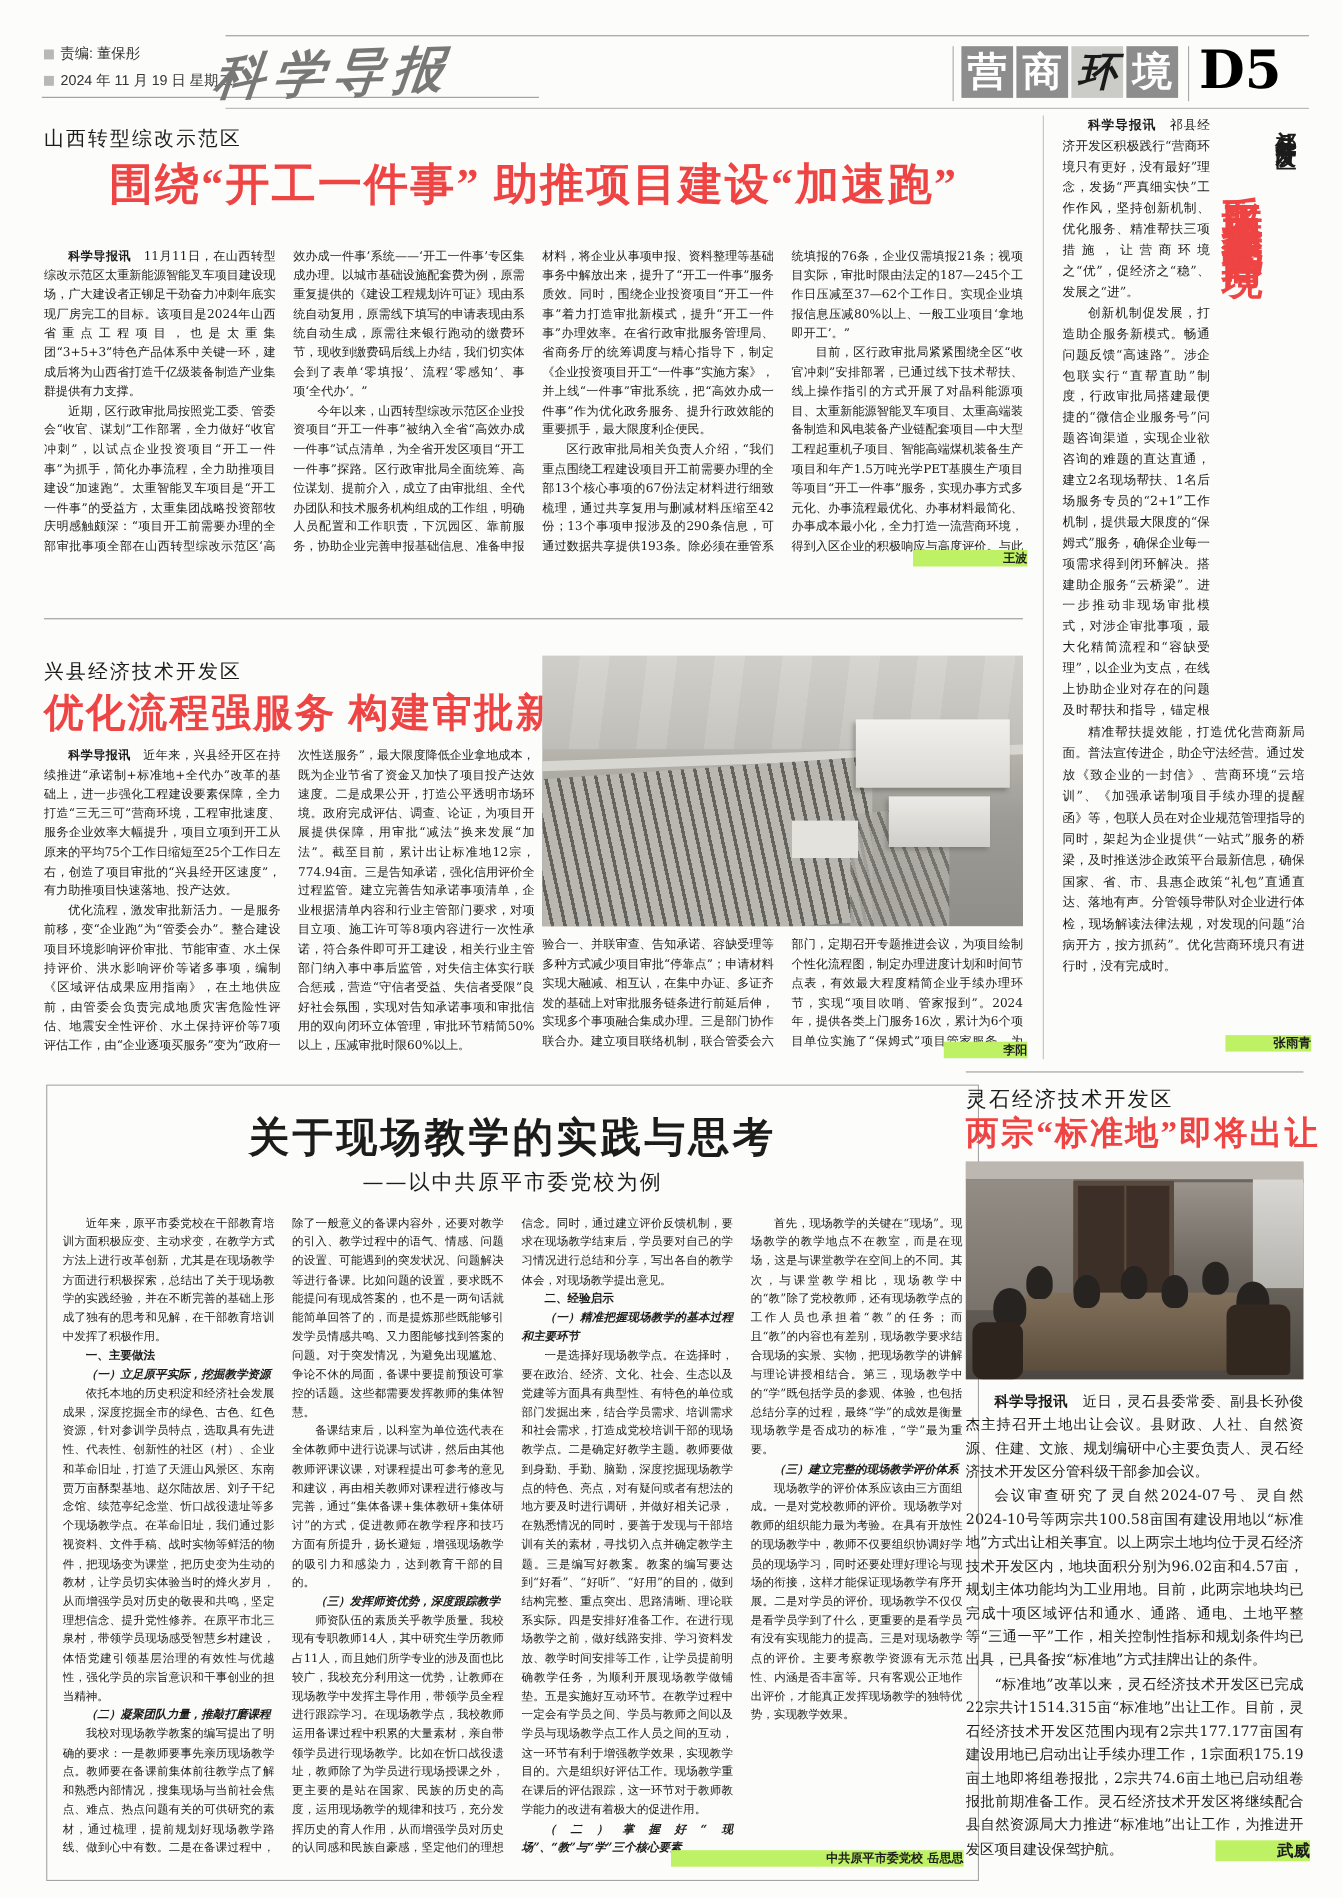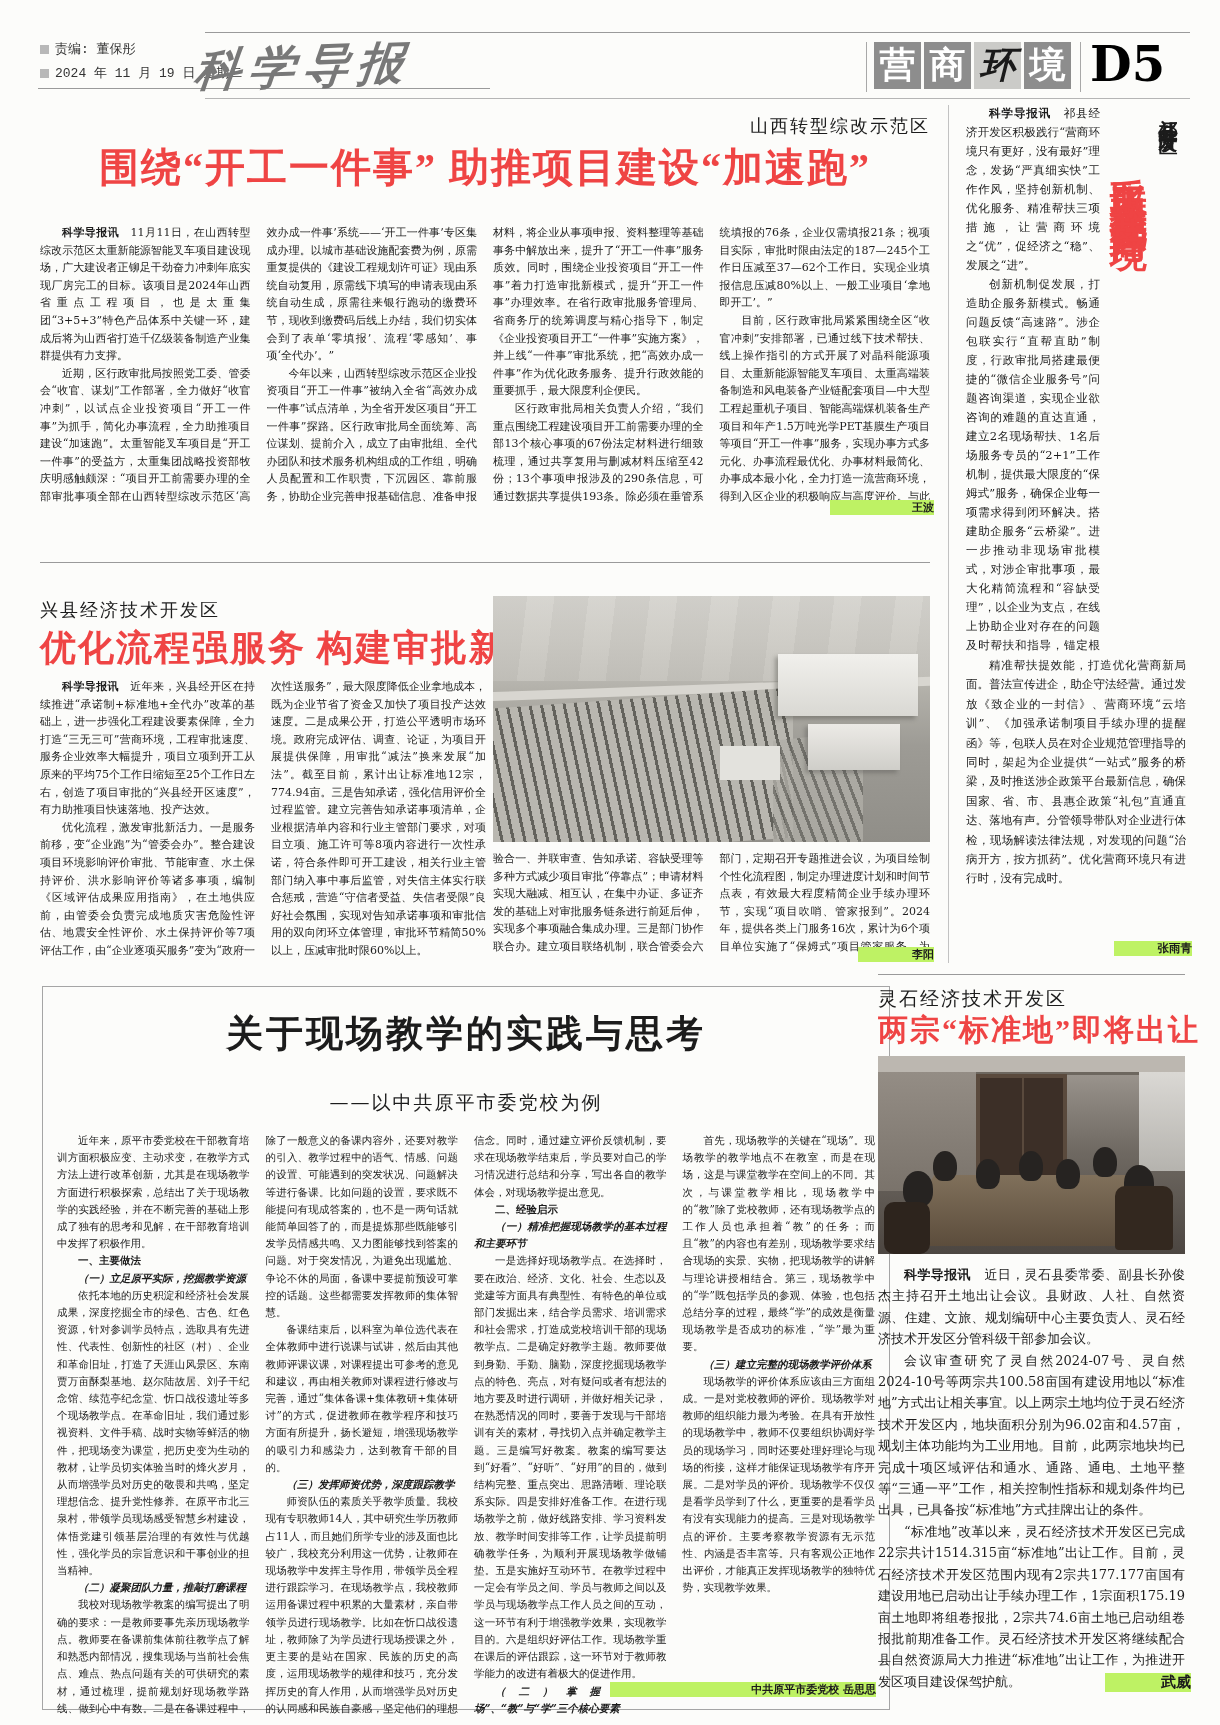--- a/index.html
+++ b/index.html
@@ -10,21 +10,21 @@
   .rule{background:#9a9a9a;}
   .just{text-align:justify;}
   p{margin:0;text-indent:2em;}
   p.noind{text-indent:0;}
   .body-txt{overflow:hidden;column-fill:auto;}
   .cols4{column-count:4;column-gap:16px;}
   .cols2{column-count:2;column-gap:16px;}
   .wire{font-weight:bold;font-family:"DejaVu Sans","Liberation Sans",sans-serif;}
   .byline{font-weight:bold;text-align:right;background:#bef264;padding-left:6px;}
   
-  .ed-line{font-size:13px;color:#333;font-family:Liberation Mono, monospace;
+  .ed-line{font-size:13px;color:#333;font-family:Liberation Sans, sans-serif;
            display:flex;align-items:center;gap:6px;margin-bottom:6px;}
   .sq{width:9px;height:9px;background:#b8b8b8;display:inline-block;}
   .masthead{font-size:46px;font-weight:bold;font-style:italic;color:#787878;
             letter-spacing:8px;transform:skewX(-8deg) rotate(-2deg);}
   .bnr{display:flex;gap:3px;align-items:center;}
   .bnr-sq{width:47px;height:47px;background:#8d8d8d;color:#fff;font-weight:bold;font-size:36px;
           display:flex;align-items:center;justify-content:center;}
   .bnr-sq.cal{background:#cbcbc8;color:#1a1a1a;font-family:"DejaVu Serif",serif;font-style:italic;}
   .pageno{font-size:48px;font-weight:bold;font-family:"DejaVu Serif",serif;color:#000;}
   .vline{width:1px;background:#a8a8a8;}
@@ -87,21 +87,21 @@
 <div class="abs bnr sans" style="left:874px;top:42px;">
   <span class="bnr-sq">营</span>
   <span class="bnr-sq">商</span>
   <span class="bnr-sq cal">环</span>
   <span class="bnr-sq">境</span>
 </div>
 <div class="abs vline" style="left:1080px;top:42px;height:50px;"></div>
 <div class="abs pageno" style="left:1090px;top:36px;">D5</div>
 <div class="abs rule" style="left:205px;top:98px;width:985px;height:1px;background:#b5b5b5;"></div>
 
-<div class="abs sans kicker" style="left:40px;top:114px;width:890px;text-align:right;">山西转型综改示范区</div>
+<div class="abs sans kicker" style="left:40px;top:114px;width:890px;text-align:left;">山西转型综改示范区</div>
 <div class="abs sans bighead" style="left:40px;top:140px;width:890px;text-align:center;font-size:40px;">围绕“开工一件事” 助推项目建设“加速跑”</div>
 
 <div class="abs body-txt cols4 just" style="left:40px;top:224px;width:890px;height:298px;font-size:11px;line-height:17.6px;">
   <p><b class="wire">科学导报讯</b>　<span>11月11日，在山西转型综改示范区太重新能源智能叉车项目建设现场，广大建设者正铆足干劲奋力冲刺年底实现厂房完工的目标。该项目是2024年山西省重点工程项目，也是太重集团“3+5+3”特色产品体系中关键一环，建成后将为山西省打造千亿级装备制造产业集群提供有力支撑。</span></p>
   <p>近期，区行政审批局按照党工委、管委会“收官、谋划”工作部署，全力做好“收官冲刺”，以试点企业投资项目“开工一件事”为抓手，简化办事流程，全力助推项目建设“加速跑”。太重智能叉车项目是“开工一件事”的受益方，太重集团战略投资部牧庆明感触颇深：“项目开工前需要办理的全部审批事项全部在山西转型综改示范区‘高效办成一件事’系统——‘开工一件事’专区集成办理。以城市基础设施配套费为例，原需重复提供的《建设工程规划许可证》现由系统自动复用，原需线下填写的申请表现由系统自动生成，原需往来银行跑动的缴费环节，现收到缴费码后线上办结，我们切实体会到了表单‘零填报’、流程‘零感知’、事项‘全代办’。”</p>
   <p>今年以来，山西转型综改示范区企业投资项目“开工一件事”被纳入全省“高效办成一件事”试点清单，为全省开发区项目“开工一件事”探路。区行政审批局全面统筹、高位谋划、提前介入，成立了由审批组、全代办团队和技术服务机构组成的工作组，明确人员配置和工作职责，下沉园区、靠前服务，协助企业完善申报基础信息、准备申报材料，将企业从事项申报、资料整理等基础事务中解放出来，提升了“开工一件事”服务质效。同时，围绕企业投资项目“开工一件事”着力打造审批新模式，提升“开工一件事”办理效率。在省行政审批服务管理局、省商务厅的统筹调度与精心指导下，制定《企业投资项目开工“一件事”实施方案》，并上线“一件事”审批系统，把“高效办成一件事”作为优化政务服务、提升行政效能的重要抓手，最大限度利企便民。</p>
   <p>区行政审批局相关负责人介绍，“我们重点围绕工程建设项目开工前需要办理的全部13个核心事项的67份法定材料进行细致梳理，通过共享复用与删减材料压缩至42份；13个事项申报涉及的290条信息，可通过数据共享提供193条。除必须在垂管系统填报的76条，企业仅需填报21条；视项目实际，审批时限由法定的187—245个工作日压减至37—62个工作日。实现企业填报信息压减80%以上、一般工业项目‘拿地即开工’。”</p>
   <p>目前，区行政审批局紧紧围绕全区“收官冲刺”安排部署，已通过线下技术帮扶、线上操作指引的方式开展了对晶科能源项目、太重新能源智能叉车项目、太重高端装备制造和风电装备产业链配套项目—中大型工程起重机子项目、智能高端煤机装备生产项目和年产1.5万吨光学PET基膜生产项目等项目“开工一件事”服务，实现办事方式多元化、办事流程最优化、办事材料最简化、办事成本最小化，全力打造一流营商环境，得到入区企业的积极响应与高度评价。与此同时，山西转型综改示范区企业投资项目开工“一件事”成功入选2024年《全国开发区营商环境百佳案例》。</p>
 
 </div>
@@ -144,21 +144,21 @@
   <p>优化流程，激发审批新活力。一是服务前移，变“企业跑”为“管委会办”。整合建设项目环境影响评价审批、节能审查、水土保持评价、洪水影响评价等诸多事项，编制《区域评估成果应用指南》，在土地供应前，由管委会负责完成地质灾害危险性评估、地震安全性评价、水土保持评价等7项评估工作，由“企业逐项买服务”变为“政府一次性送服务”，最大限度降低企业拿地成本，既为企业节省了资金又加快了项目投产达效速度。二是成果公开，打造公平透明市场环境。政府完成评估、调查、论证，为项目开展提供保障，用审批“减法”换来发展“加法”。截至目前，累计出让标准地12宗，774.94亩。三是告知承诺，强化信用评价全过程监管。建立完善告知承诺事项清单，企业根据清单内容和行业主管部门要求，对项目立项、施工许可等8项内容进行一次性承诺，符合条件即可开工建设，相关行业主管部门纳入事中事后监管，对失信主体实行联合惩戒，营造“守信者受益、失信者受限”良好社会氛围，实现对告知承诺事项和审批信用的双向闭环立体管理，审批环节精简50%以上，压减审批时限60%以上。</p>
 
 </div>
 <div class="abs body-txt cols2 just" style="left:493px;top:850px;width:437px;height:116px;font-size:11px;line-height:17.6px;">
   <p class="noind">验合一、并联审查、告知承诺、容缺受理等多种方式减少项目审批“停靠点”；申请材料实现大融减、相互认，在集中办证、多证齐发的基础上对审批服务链条进行前延后伸，实现多个事项融合集成办理。三是部门协作联合办。建立项目联络机制，联合管委会六部门，定期召开专题推进会议，为项目绘制个性化流程图，制定办理进度计划和时间节点表，有效最大程度精简企业手续办理环节，实现“项目吹哨、管家报到”。2024年，提供各类上门服务16次，累计为6个项目单位实施了“保姆式”项目管家服务，为10个项目办理各类审批业务75件。四是难点堵点跟踪办。建立“全程跟踪+定期回访+台账管理”全链条保障制度，主动倾听企业诉求，精准判断项目手续堵点，帮助企业梳理问题，对无法当场解决的问题回访总结跟进。2024年，先后回访15次，收集纳入台账管理问题12个，累计解决12个，办结率和满意度率均为100%，为项目建设提供有力保障。</p>
 </div>
 <div class="abs byline" style="left:858px;top:947px;width:70px;font-size:11px;">李阳</div>
 
 <div class="abs dx-box" style="left:42px;top:986px;width:846px;height:722px;">
   <div style="text-align:center;font-size:37px;font-weight:bold;margin-top:22px;letter-spacing:3px;">关于现场教学的实践与思考</div>
-  <div style="text-align:center;font-size:19px;margin-top:31px;letter-spacing:2px;">——以中共原平市委党校为例</div>
+  <div style="text-align:center;font-size:19px;margin-top:3px;letter-spacing:2px;">——以中共原平市委党校为例</div>
   <div class="body-txt cols4 just" style="margin:16px auto 0;width:818px;height:592px;font-size:10.5px;line-height:17.2px;">
     <p>近年来，原平市委党校在干部教育培训方面积极应变、主动求变，在教学方式方法上进行改革创新，尤其是在现场教学方面进行积极探索，总结出了关于现场教学的实践经验，并在不断完善的基础上形成了独有的思考和见解，在干部教育培训中发挥了积极作用。</p>
     <p class="part-head">一、主要做法</p>
     <p class="kai">（一）立足原平实际，挖掘教学资源</p>
     <p>依托本地的历史积淀和经济社会发展成果，深度挖掘全市的绿色、古色、红色资源，针对参训学员特点，选取具有先进性、代表性、创新性的社区（村）、企业和革命旧址，打造了天涯山风景区、东南贾万亩酥梨基地、赵尔陆故居、刘子干纪念馆、续范亭纪念堂、忻口战役遗址等多个现场教学点。在革命旧址，我们通过影视资料、文件手稿、战时实物等鲜活的物件，把现场变为课堂，把历史变为生动的教材，让学员切实体验当时的烽火岁月，从而增强学员对历史的敬畏和共鸣，坚定理想信念、提升党性修养。在原平市北三泉村，带领学员现场感受智慧乡村建设，体悟党建引领基层治理的有效性与优越性，强化学员的宗旨意识和干事创业的担当精神。</p>
     <p class="kai">（二）凝聚团队力量，推敲打磨课程</p>
     <p>我校对现场教学教案的编写提出了明确的要求：一是教师要事先亲历现场教学点。教师要在备课前集体前往教学点了解和熟悉内部情况，搜集现场与当前社会焦点、难点、热点问题有关的可供研究的素材，通过梳理，提前规划好现场教学路线、做到心中有数。二是在备课过程中，除了一般意义的备课内容外，还要对教学的引入、教学过程中的语气、情感、问题的设置、可能遇到的突发状况、问题解决等进行备课。比如问题的设置，要求既不能提问有现成答案的，也不是一两句话就能简单回答了的，而是提炼那些既能够引发学员情感共鸣、又力图能够找到答案的问题。对于突发情况，为避免出现尴尬、争论不休的局面，备课中要提前预设可掌控的话题。这些都需要发挥教师的集体智慧。</p>
     <p>备课结束后，以科室为单位选代表在全体教师中进行说课与试讲，然后由其他教师评课议课，对课程提出可参考的意见和建议，再由相关教师对课程进行修改与完善，通过“集体备课+集体教研+集体研讨”的方式，促进教师在教学程序和技巧方面有所提升，扬长避短，增强现场教学的吸引力和感染力，达到教育干部的目的。</p>
     <p class="kai">（三）发挥师资优势，深度跟踪教学</p>
     <p>师资队伍的素质关乎教学质量。我校现有专职教师14人，其中研究生学历教师占11人，而且她们所学专业的涉及面也比较广，我校充分利用这一优势，让教师在现场教学中发挥主导作用，带领学员全程进行跟踪学习。在现场教学点，我校教师运用备课过程中积累的大量素材，亲自带领学员进行现场教学。比如在忻口战役遗址，教师除了为学员进行现场授课之外，更主要的是站在国家、民族的历史的高度，运用现场教学的规律和技巧，充分发挥历史的育人作用，从而增强学员对历史的认同感和民族自豪感，坚定他们的理想信念。同时，通过建立评价反馈机制，要求在现场教学结束后，学员要对自己的学习情况进行总结和分享，写出各自的教学体会，对现场教学提出意见。</p>

